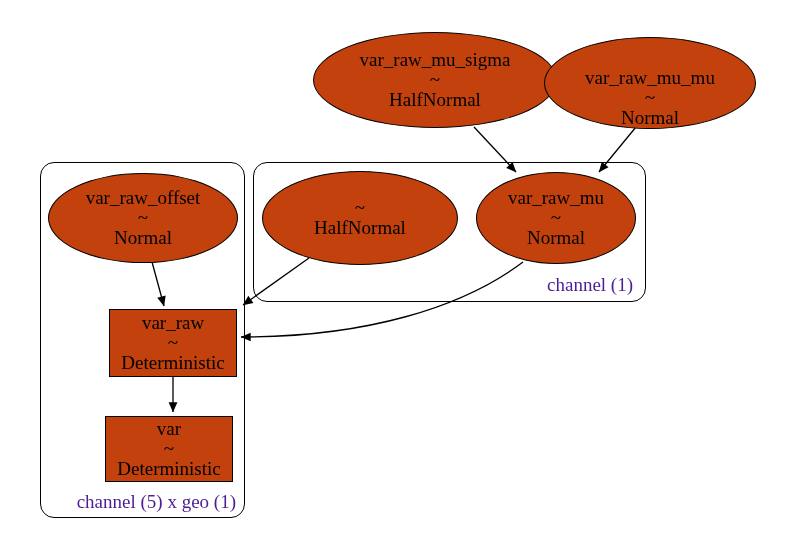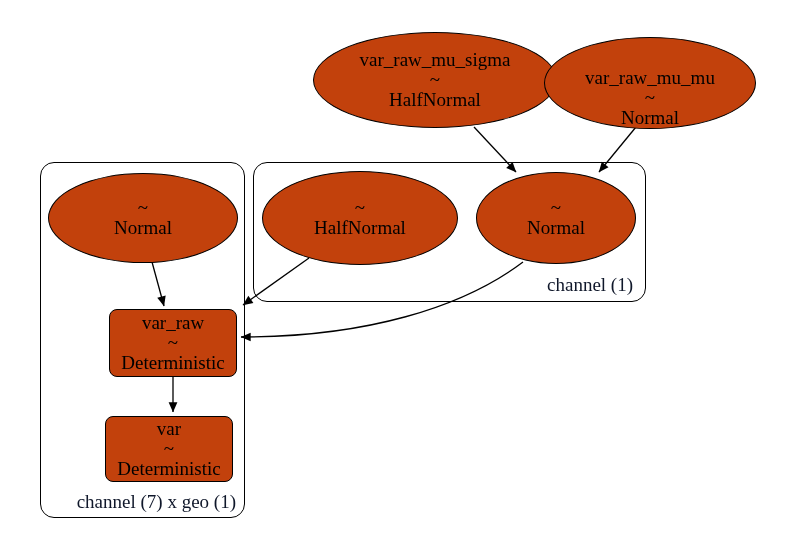--- a/index.html
+++ b/index.html
@@ -29,53 +29,53 @@
     border: 1.2px solid #000000;
     border-radius: 14px;
     background: transparent;
     box-sizing: border-box;
   }
   .plate-label {
     position: absolute;
     font-size: 19px;
     line-height: 20px;
     white-space: nowrap;
-    color: #0f172a;
+    color: #4c1d95;
   }
   .node {
     position: absolute;
     box-sizing: border-box;
     border: 1.2px solid #000000;
     background: #c2410c;
     display: flex;
     flex-direction: column;
     align-items: center;
     justify-content: center;
     text-align: center;
     font-size: 19px;
     line-height: 20px;
     white-space: nowrap;
   }
   .node.ellipse {
     border-radius: 50%;
   }
   .node.rect {
-    border-radius: 8px;
+    border-radius: 0;
   }
   .node span {
     display: block;
   }
 </style>
 </head>
 <body>
 
 <div class="stage">
 
   <div class="plate" style="left:40px; top:162px; width:205px; height:356px;">
-    <span class="plate-label" style="right:8px; bottom:5px;">channel (7) x geo (1)</span>
+    <span class="plate-label" style="right:8px; bottom:5px;">channel (5) x geo (1)</span>
   </div>
 
   <div class="plate" style="left:253px; top:162px; width:393px; height:140px;">
     <span class="plate-label" style="right:12px; bottom:6px;">channel (1)</span>
   </div>
 
   <svg class="edges-layer" width="810" height="539" viewBox="0 0 810 539">
     <defs>
       <marker id="arrow" viewBox="0 0 10 10" refX="9.3" refY="5" markerWidth="10" markerHeight="8" orient="auto">
         <path d="M 0 0.8 L 9.6 5 L 0 9.2 z" fill="#000000"></path>
@@ -100,25 +100,27 @@
     <span>~</span>
     <span>Normal</span>
   </div>
 
   <div class="node ellipse" style="left:262px; top:171px; width:196px; height:94px;">
     <span>~</span>
     <span>HalfNormal</span>
   </div>
 
   <div class="node ellipse" style="left:476px; top:172px; width:160px; height:92px;">
+    <span>var_raw_mu</span>
     <span>~</span>
     <span>Normal</span>
   </div>
 
   <div class="node ellipse" style="left:48px; top:173px; width:190px; height:90px;">
+    <span>var_raw_offset</span>
     <span>~</span>
     <span>Normal</span>
   </div>
 
   <div class="node rect" style="left:109px; top:309px; width:128px; height:68px;">
     <span>var_raw</span>
     <span>~</span>
     <span>Deterministic</span>
   </div>
 

